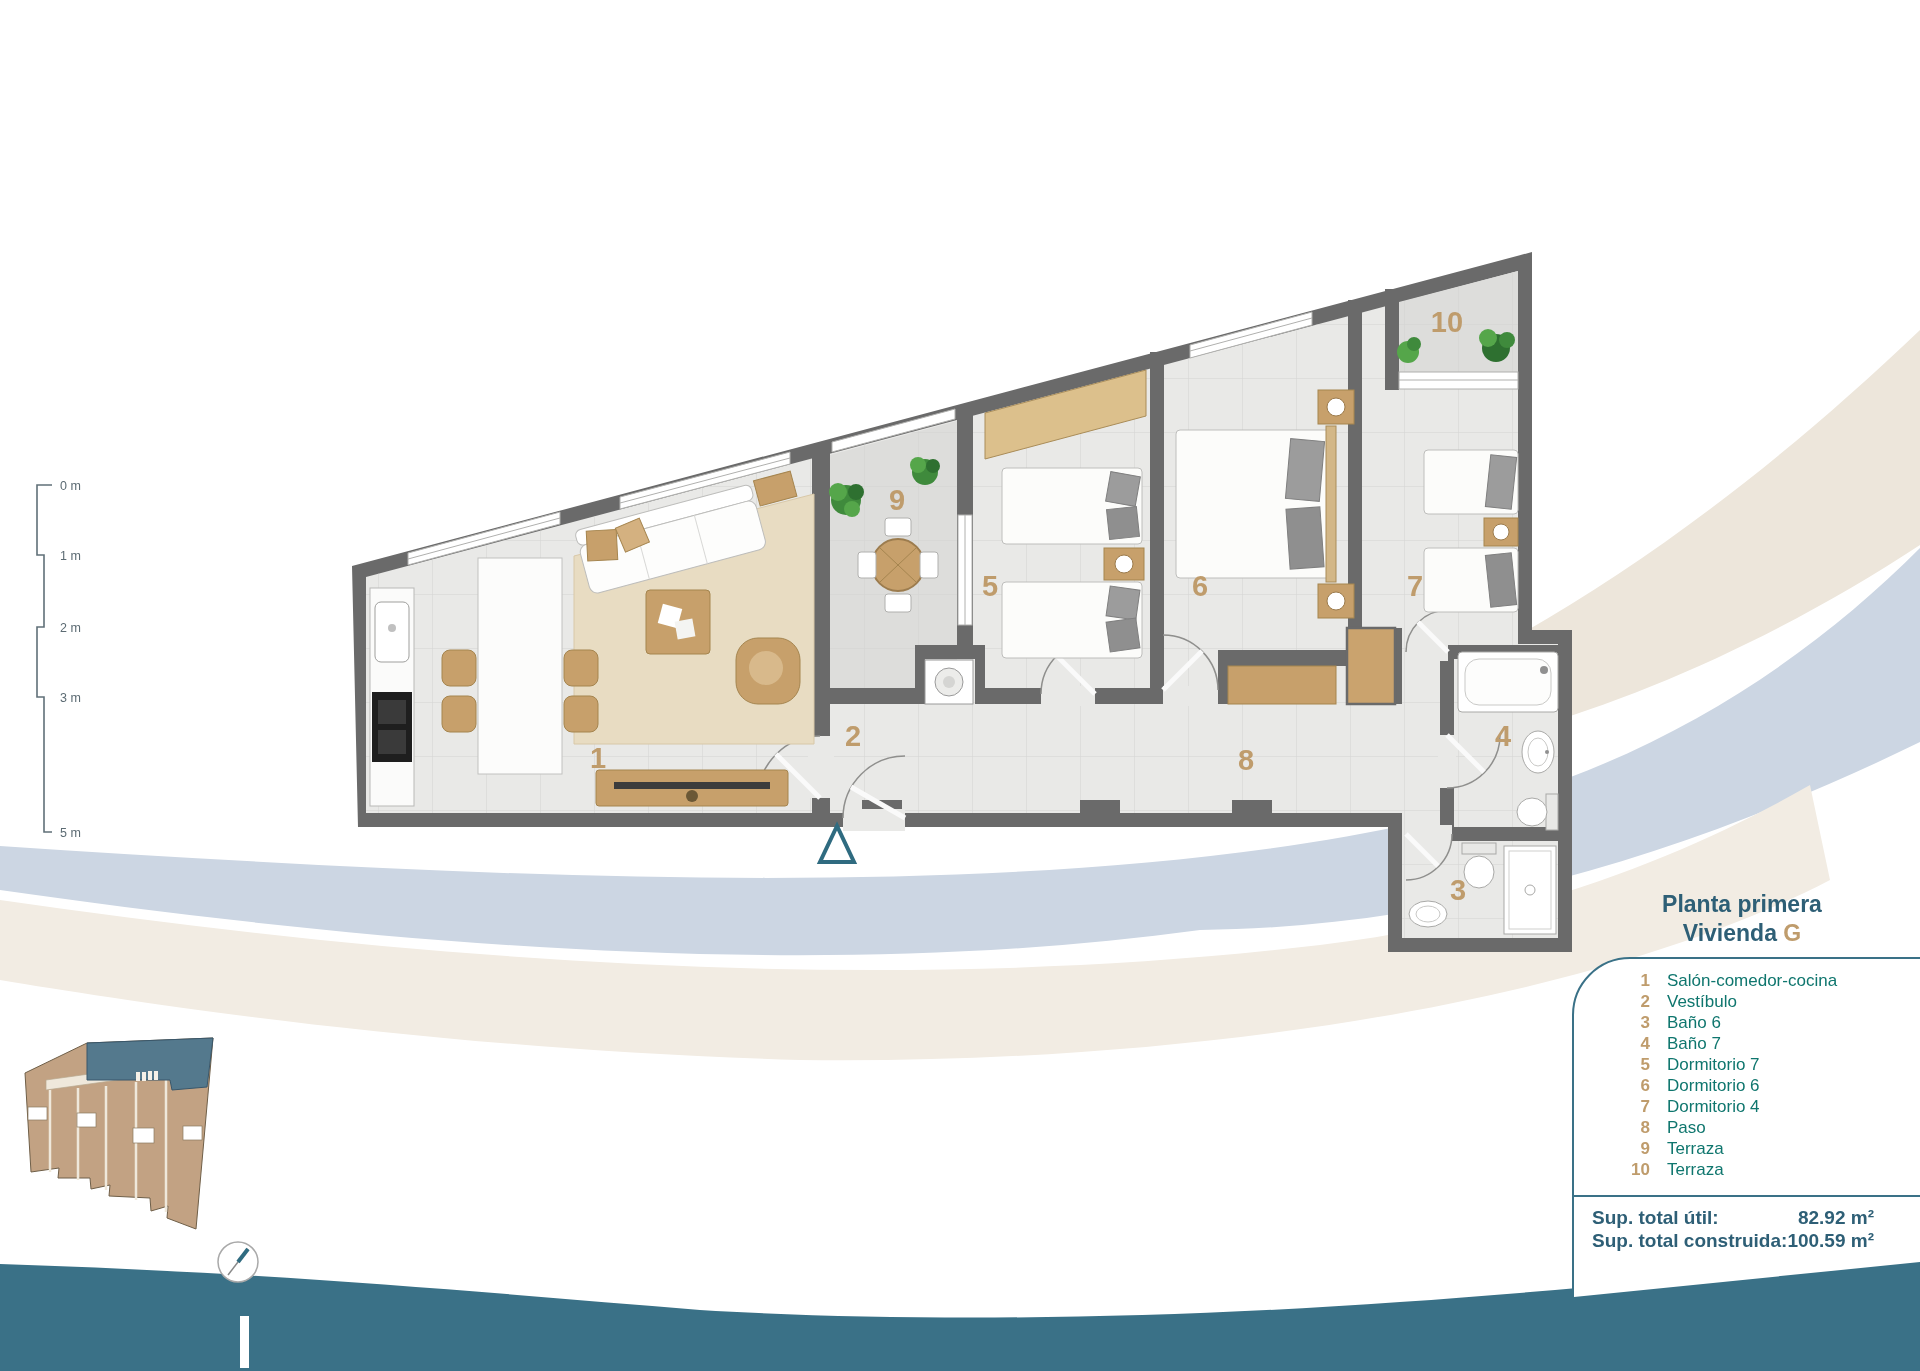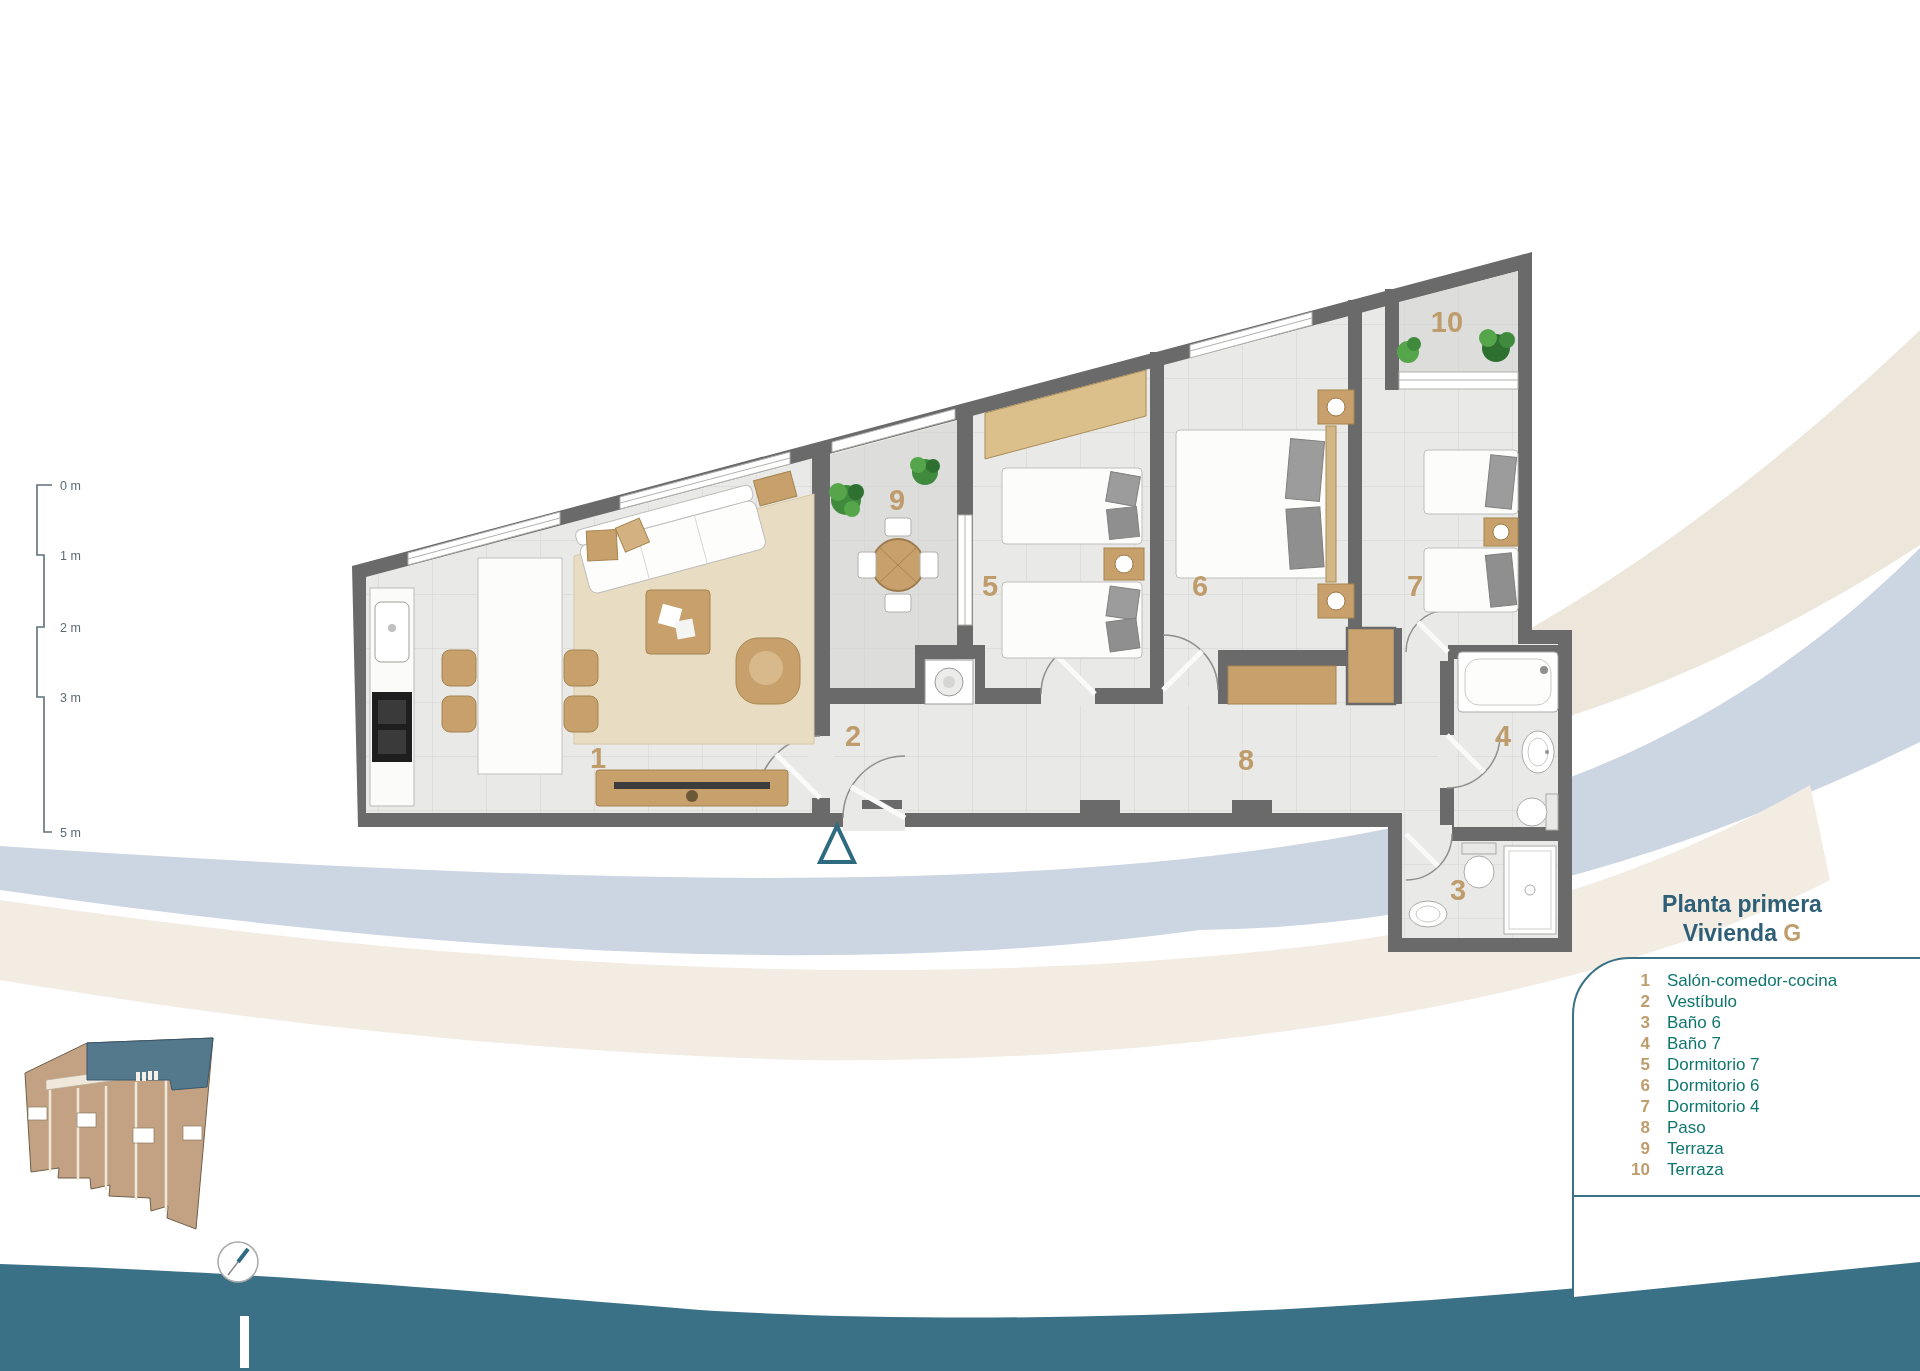--- a/index.html
+++ b/index.html
@@ -371,18 +371,28 @@
         <span class="lbl">Terraza</span>
       </div>
     <div class="row">
         <span class="num">10</span>
         <span class="lbl">Terraza</span>
       </div>
   </div>
 
   <div class="divider"></div>
 
+  <div class="totals">
+    <div class="row">
+        <span>Sup. total útil:</span>
+        <span>82.92 m²</span>
+      </div>
+    <div class="row">
+        <span>Sup. total construida:</span>
+        <span>100.59 m²</span>
+      </div>
+  </div>
 
   <svg id="overlay" width="1920" height="1371" viewBox="0 0 1920 1371">
     <polygon points="1574,1297 1920,1262 1920,1371 1574,1371" fill="#3a7187"></polygon>
   </svg>
 
 </div>
 
 </body></html>

